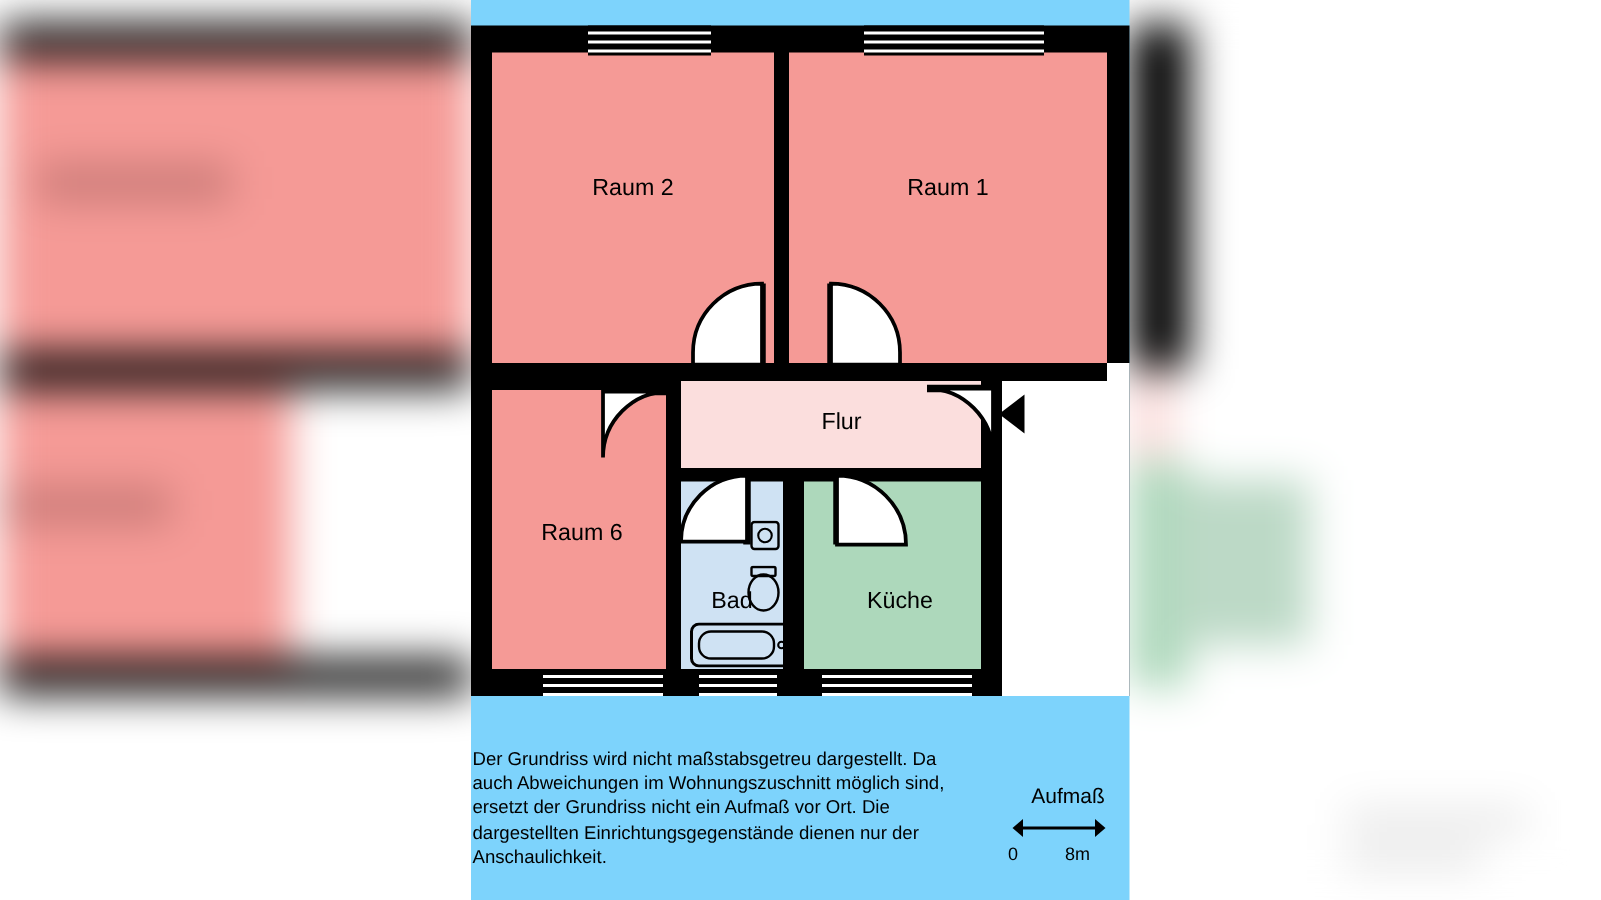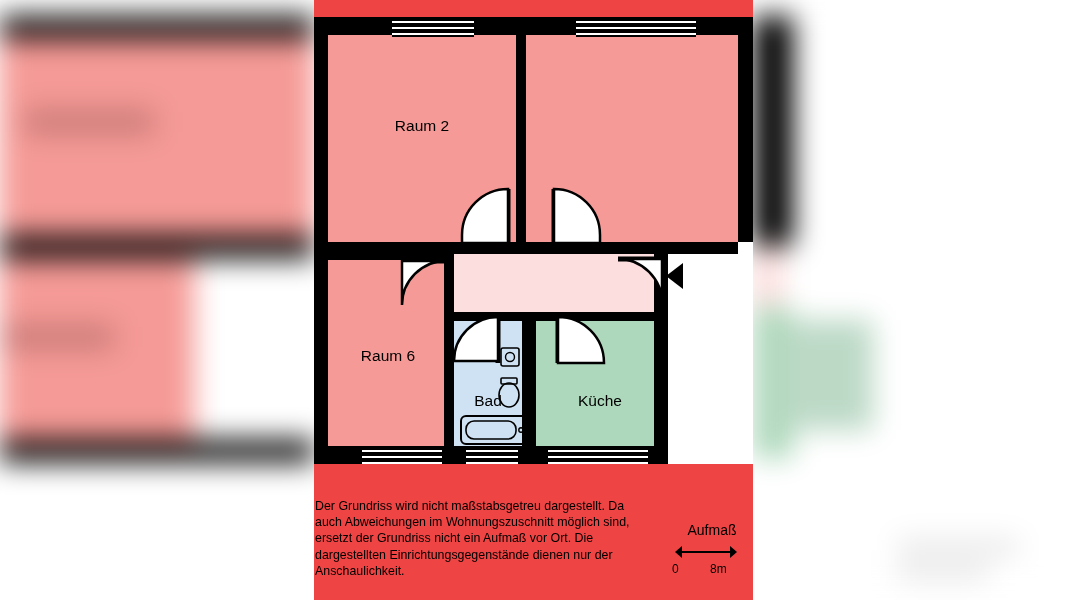--- a/index.html
+++ b/index.html
@@ -55,21 +55,21 @@
   .r-grey1 { left: 145px; top: 540px; width: 120px; height: 14px; background: #e3e3e3; }
   .r-grey2 { left: 145px; top: 565px; width: 90px; height: 14px; background: #e3e3e3; }
 
   
   #plan {
     position: absolute;
     left: 314px;
     top: 0;
     width: 439px;
     height: 600px;
-    background: #ef4444;
+    background: #7dd3fc;
     text-decoration: underline;
   }
   #planbox {
     position: absolute;
     left: 0px;
     top: 17px;
     width: 439px;
     height: 447px;
   }
   .wall { position: absolute; background: #000000; }
@@ -336,21 +336,23 @@
 
       <div class="fixture" style="left:146px; top:398px;">
         <svg width="68" height="30" viewBox="0 0 68 30">
           <rect x="1" y="1" width="66" height="28" rx="5" fill="none" stroke="#000" stroke-width="2"></rect>
           <rect x="6" y="6" width="50" height="18" rx="8" fill="none" stroke="#000" stroke-width="1.6"></rect>
           <circle cx="61" cy="15" r="2.2" fill="none" stroke="#000" stroke-width="1.4"></circle>
         </svg>
       </div>
 
       <div class="label label-big" style="left:14px; top:100px; width:188px;">Raum 2</div>
+      <div class="label label-big" style="left:212px; top:100px; width:212px;">Raum 1</div>
       <div class="label label-big" style="left:14px; top:330px; width:120px;">Raum 6</div>
+      <div class="label label-big" style="left:140px; top:256px; width:214px;">Flur</div>
       <div class="label label-big" style="left:140px; top:375px; width:68px;">Bad</div>
       <div class="label label-big" style="left:222px; top:375px; width:128px;">Küche</div>
 
     </div>
   </div>
 
   <div id="footer">
     <div id="disclaimer">Der Grundriss wird nicht maßstabsgetreu dargestellt. Da auch Abweichungen im Wohnungszuschnitt möglich sind, ersetzt der Grundriss nicht ein Aufmaß vor Ort. Die dargestellten Einrichtungsgegenstände dienen nur der Anschaulichkeit.</div>
 
     <div id="scale-block">

